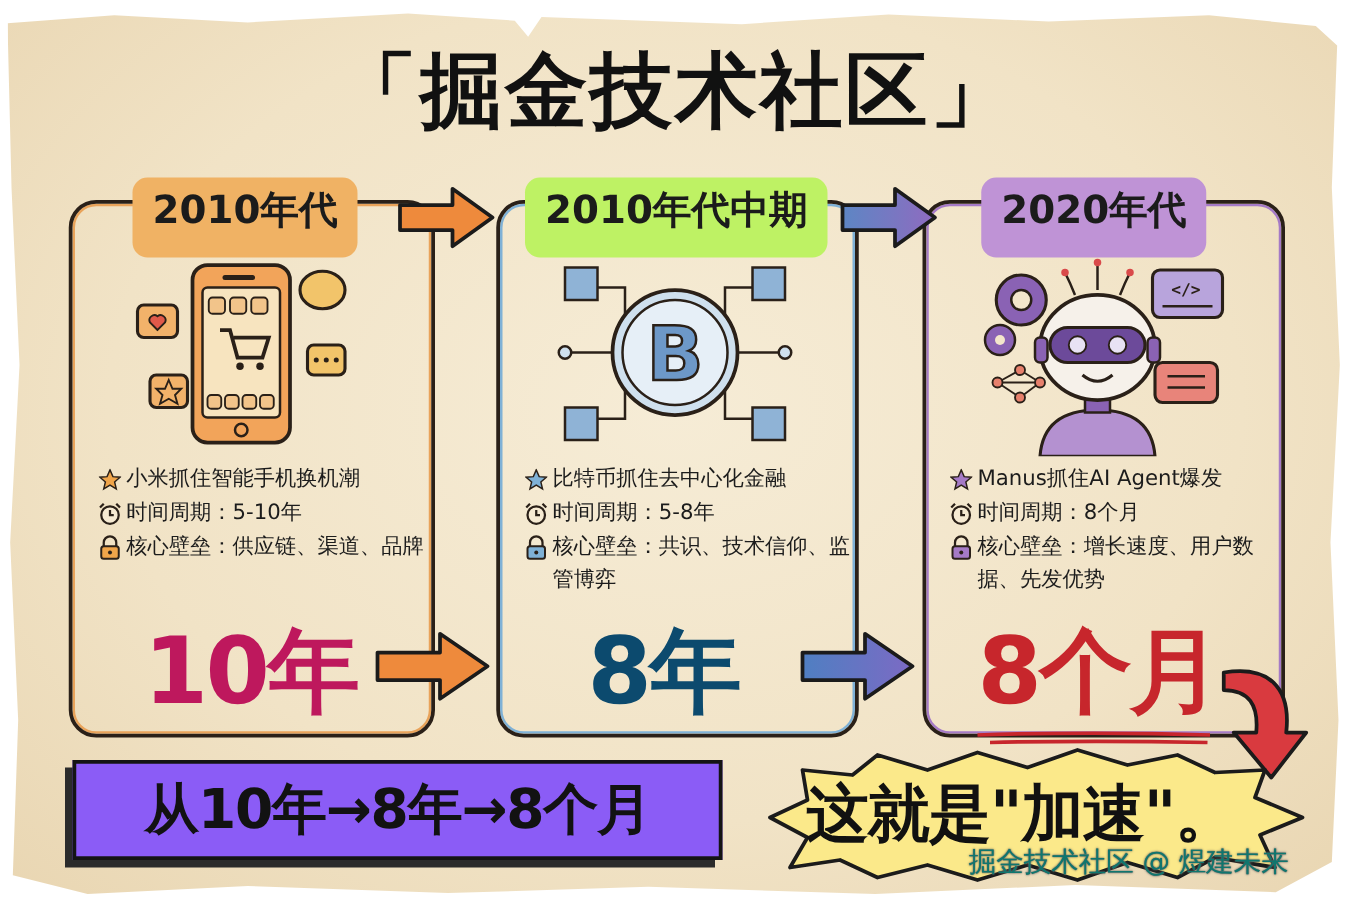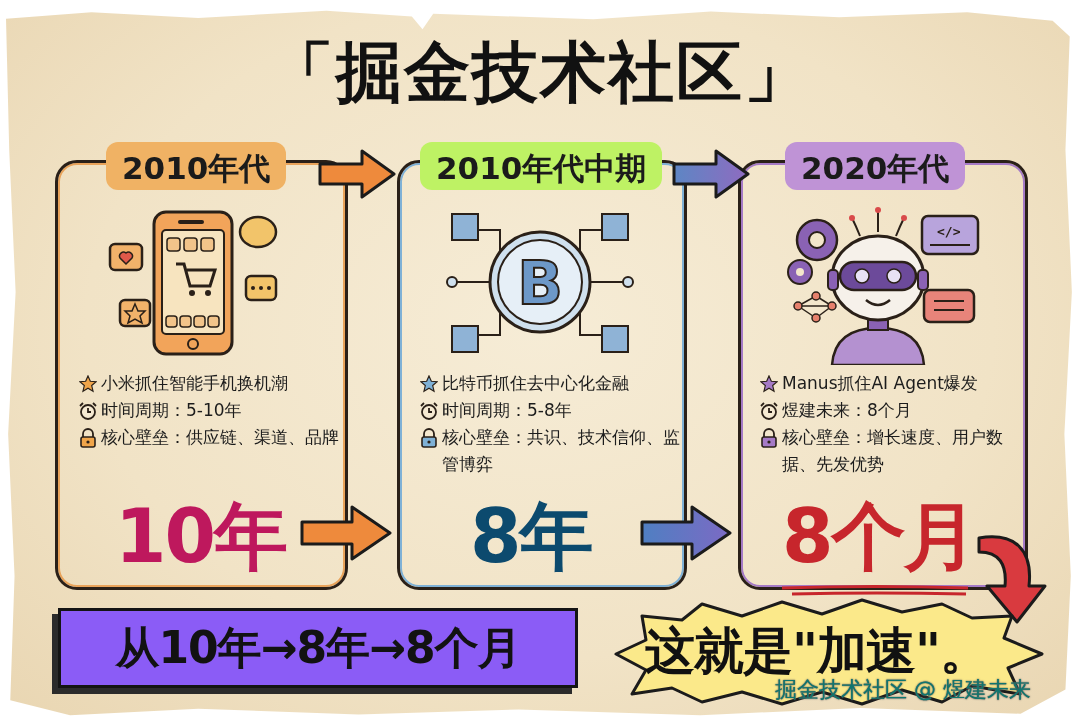--- a/index.html
+++ b/index.html
@@ -20,21 +20,21 @@
   
   .card {
     position: absolute; top: 160px; height: 430px; border-radius: 22px;
     border: 3px solid #2a2018;
   }
   .card.c1 { left: 55px; width: 293px; box-shadow: inset 0 0 0 2px #e9a35a; border-color: #2a2018; }
   .card.c2 { left: 397px; width: 290px; box-shadow: inset 0 0 0 2px #7fb1d6; }
   .card.c3 { left: 738px; width: 290px; box-shadow: inset 0 0 0 2px #a57ac6; }
 
   .era-label {
-    position: absolute; top: 142px; height: 48px; padding: 0 16px;
+    position: absolute; top: 142px; height: 64px; padding: 0 16px;
     font-size: 31px; font-weight: bold; color: #1b1b1b; line-height: 52px;
     border-radius: 12px; white-space: nowrap;
   }
   .era-label.e1 { left: 106px; background: #f0b264; }
   .era-label.e2 { left: 420px; background: #bef264; }
   .era-label.e3 { left: 785px; background: #bf93d6; }
 
   .arrow { position: absolute; }
   .arrow svg { display: block; }
 
@@ -302,21 +302,21 @@
     <span class="tx">Manus抓住AI Agent爆发</span>
   </div>
   <div class="fact">
     <span class="ic">
         <svg width="20" height="20" viewBox="0 0 20 20">
           <circle cx="10" cy="11" r="7" fill="#f6ead2" stroke="#2a2018" stroke-width="1.8"></circle>
           <path d="M10 7 V11 H13" fill="none" stroke="#2a2018" stroke-width="1.8"></path>
           <path d="M2 5 L5 2 M18 5 L15 2" stroke="#2a2018" stroke-width="1.8"></path>
         </svg>
       </span>
-    <span class="tx">煜建未来：8个月</span>
+    <span class="tx">时间周期：8个月</span>
   </div>
   <div class="fact">
     <span class="ic">
         <svg width="18" height="20" viewBox="0 0 18 20">
           <path d="M4 9 V6 a5 5 0 0 1 10 0 V9" fill="none" stroke="#2a2018" stroke-width="1.8"></path>
           <rect x="2" y="9" width="14" height="10" rx="2" fill="#a57ac6" stroke="#2a2018" stroke-width="1.6"></rect>
           <circle cx="9" cy="14" r="1.6" fill="#2a2018"></circle>
         </svg>
       </span>
     <span class="tx">核心壁垒：增长速度、用户数据、先发优势</span>

